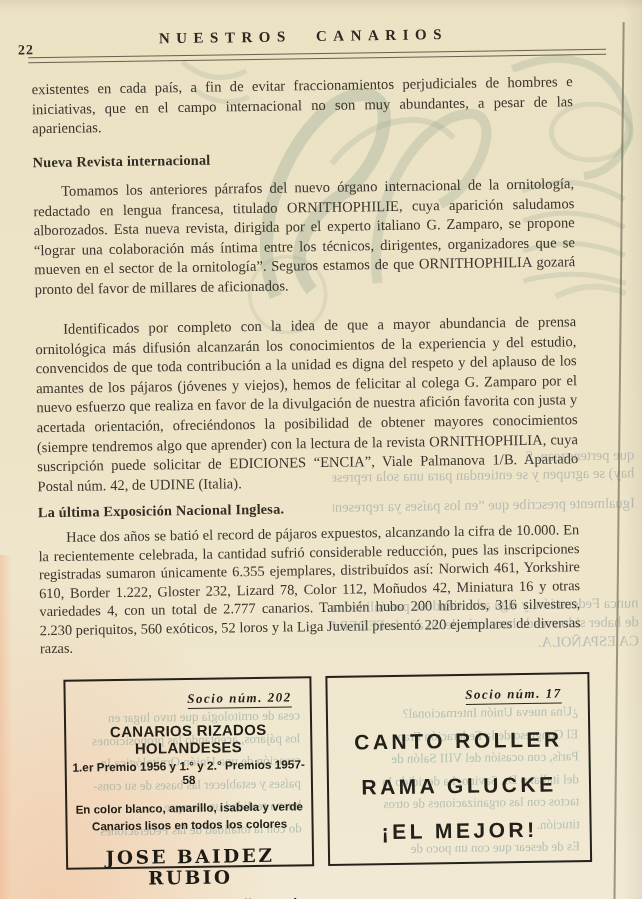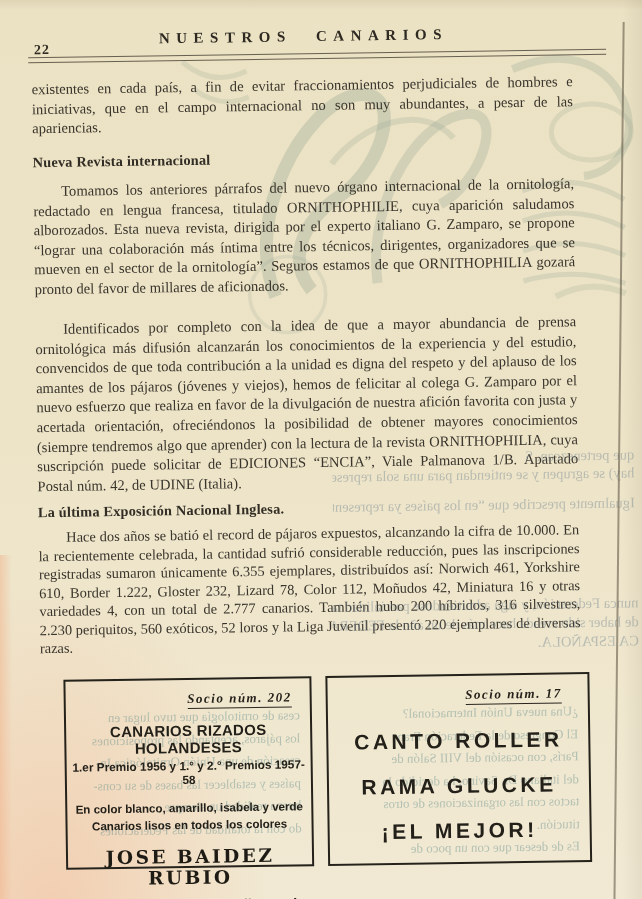--- a/index.html
+++ b/index.html
@@ -17,21 +17,21 @@
   .page-edge-line{position:absolute;left:618px;top:22px;height:890px;width:2px;
     background:rgba(88,79,62,.55);transform:rotate(.6deg);}
   .right-strip{position:absolute;right:0;top:0;bottom:0;width:20px;
     background:linear-gradient(to right,rgba(120,110,85,0),rgba(120,110,85,.10));}
   .scan{position:absolute;inset:0;transform:rotate(-0.85deg);transform-origin:50% 50%;}
 
   
   .watermark{position:absolute;left:128px;top:44px;width:512px;height:292px;pointer-events:none;}
 
   
-  .pagenum{position:absolute;left:40px;top:38px;font-size:14px;font-weight:700;letter-spacing:1px;color:#322d25;}
+  .pagenum{position:absolute;left:24px;top:38px;font-size:14px;font-weight:700;letter-spacing:1px;color:#322d25;}
   .masthead{position:absolute;left:37px;top:28px;width:545px;margin:0;text-align:center;
     font-size:15px;font-weight:700;letter-spacing:6.5px;word-spacing:14px;color:#2e2a22;}
   .rule{position:absolute;left:34px;width:578px;height:1px;background:rgba(58,52,42,.75);}
   .rule-1{top:53px;}
   .rule-2{top:58px;height:1.4px;}
 
   
   .block{position:absolute;left:37px;width:541px;margin:0;}
   p.body{font-size:14.6px;line-height:19.6px;text-align:justify;text-indent:28px;margin:0;color:#3a352c;}
   p.noindent{text-indent:0;}

